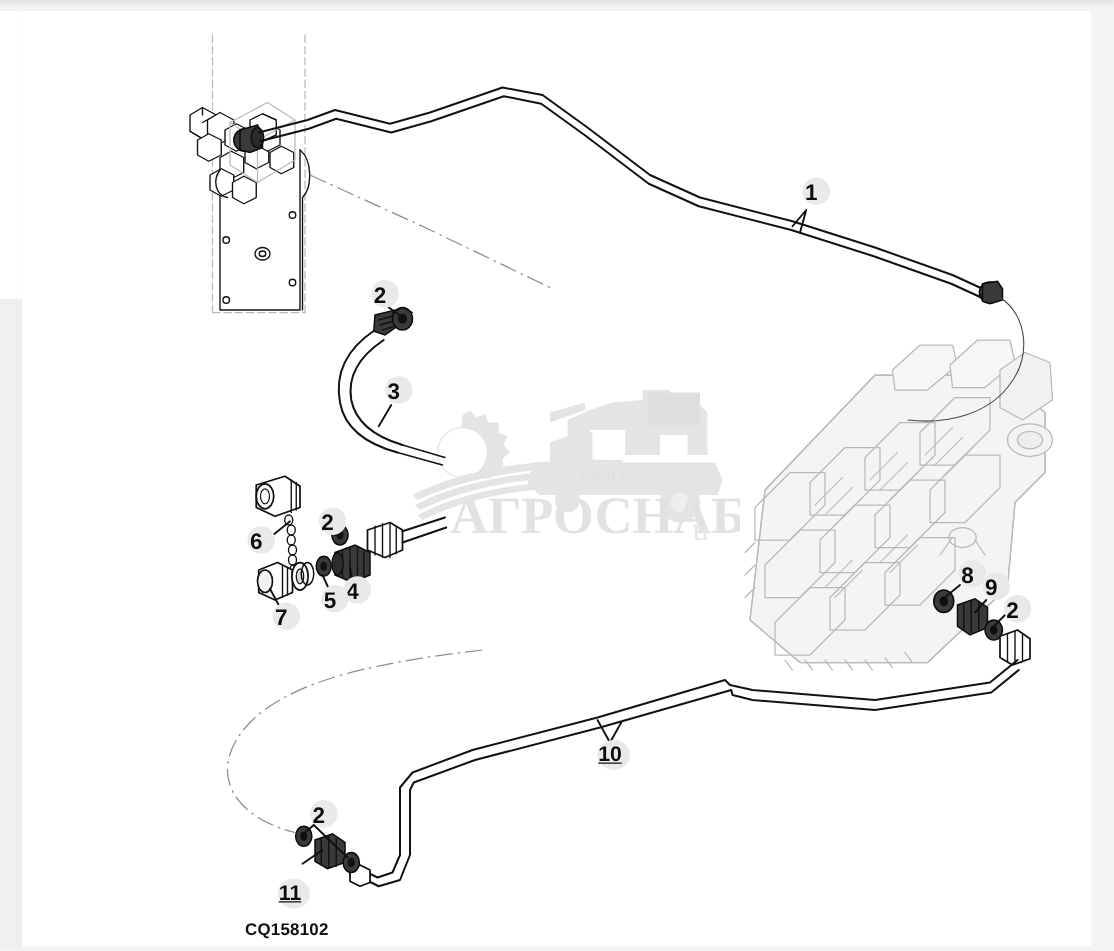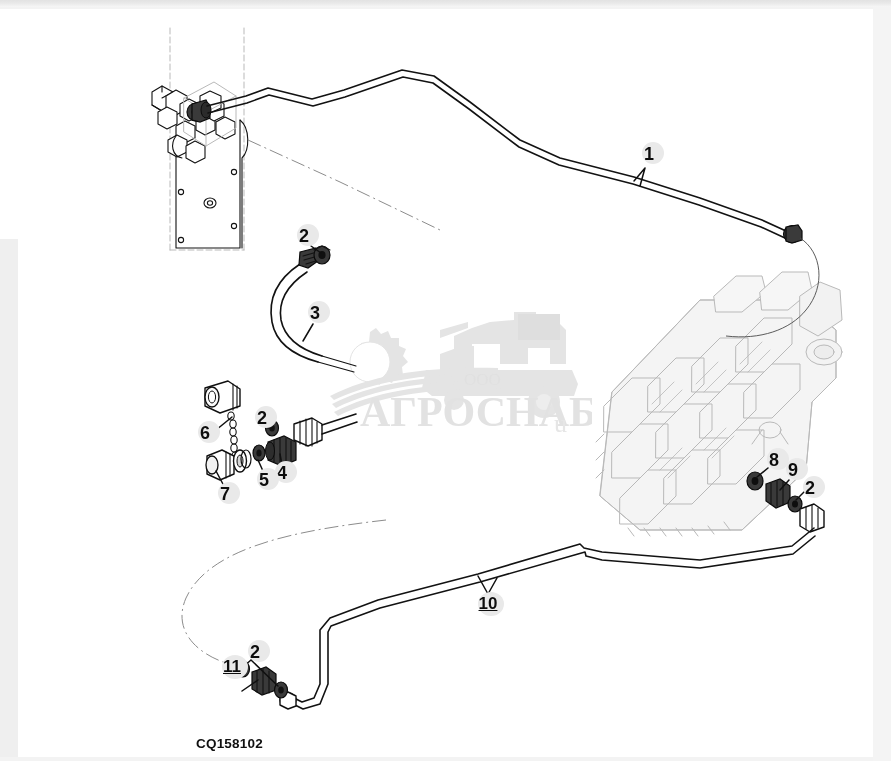--- a/index.html
+++ b/index.html
@@ -534,20 +534,20 @@
     <span class="num">2</span>
   </div>
   <div class="callout wide" style="left:490px; top:605px;">
     <span class="bubble"></span>
     <span class="num">10</span>
   </div>
   <div class="callout" style="left:257px; top:653px;">
     <span class="bubble"></span>
     <span class="num">2</span>
   </div>
-  <div class="callout wide" style="left:234px; top:668px;">
+  <div class="callout wide" style="left:234px; top:716px;">
     <span class="bubble"></span>
     <span class="num">11</span>
   </div>
 
   <div class="partnum">CQ158102</div>
 
 </div>
 
 </body></html>

